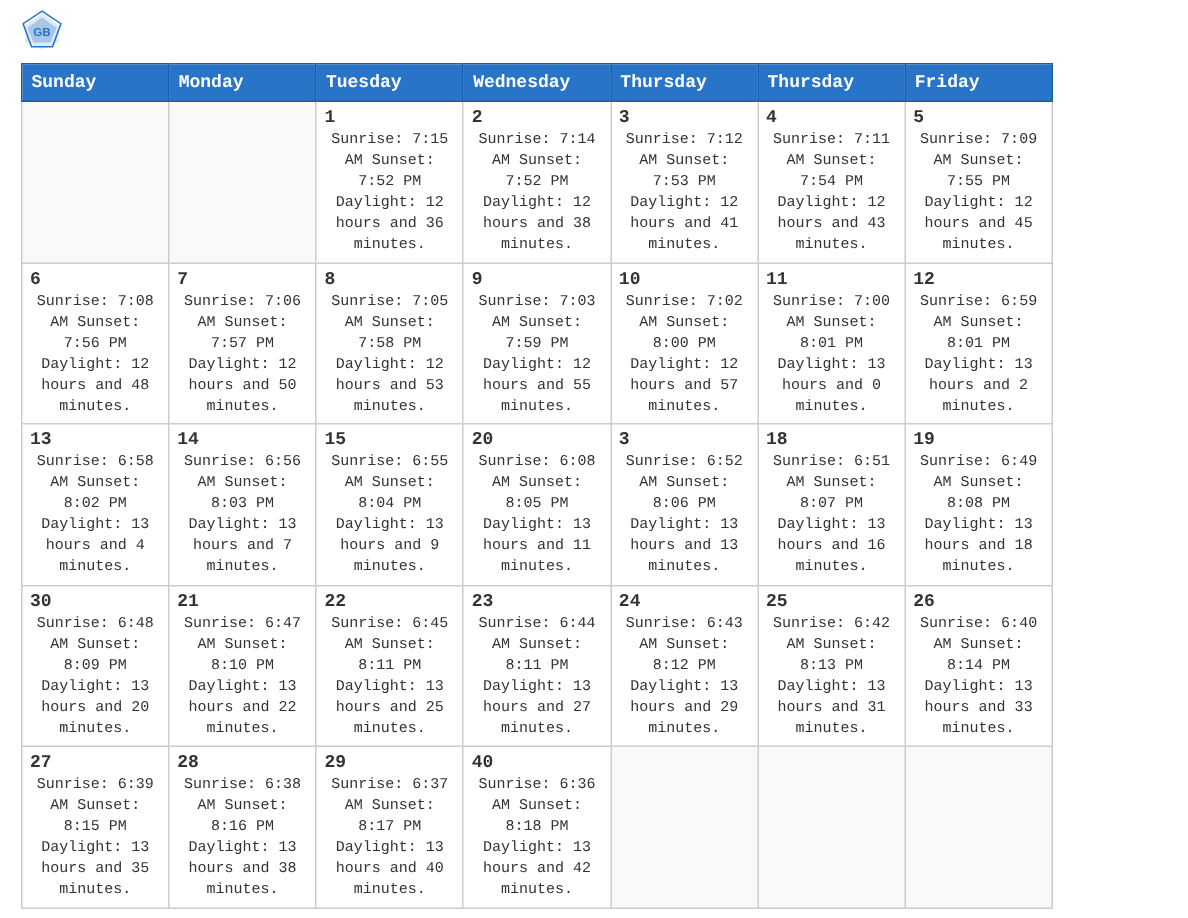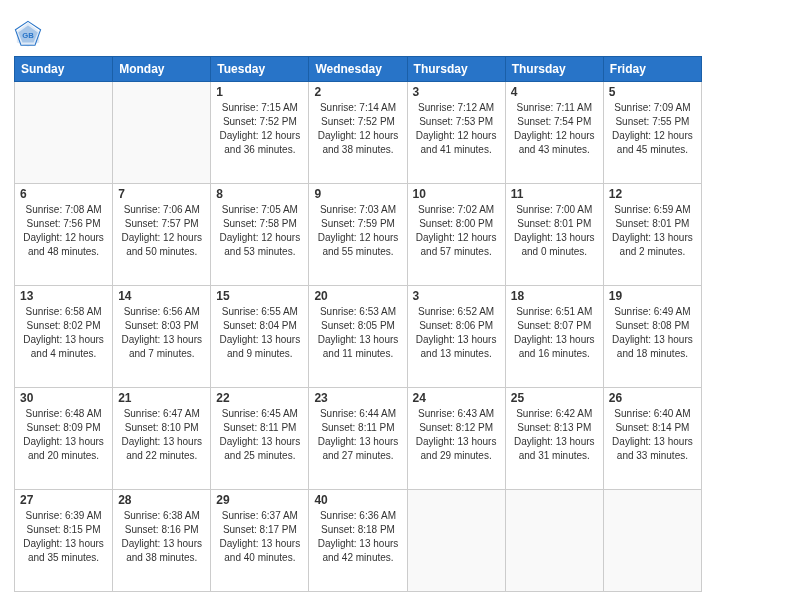--- a/index.html
+++ b/index.html
@@ -6,21 +6,21 @@
     body {
       font-family: Arial, sans-serif;
       background: #fff;
       width: 792px;
       height: 612px;
       overflow: hidden;
     }
     .page {
       width: 716px;
       height: 612px;
-      padding: 20px 14px;
+      padding: 6px 14px;
       display: flex;
       flex-direction: column;
     }
     .header {
       display: flex;
       justify-content: space-between;
       align-items: flex-start;
       margin-bottom: 8px;
     }
     .logo {
@@ -51,20 +51,21 @@
       line-height: 1.1;
     }
     .calendar-subtitle {
       font-size: 14px;
       color: #555;
     }
     .calendar-table {
       width: 100%;
       border-collapse: collapse;
       flex: 1;
+      font-family: Liberation Mono, monospace;
     }
     .calendar-table th {
       background-color: #2874c8;
       color: white;
       font-size: 12px;
       font-weight: bold;
       padding: 5px 6px;
       text-align: left;
       border: 1px solid #1a5fa8;
     }
@@ -224,21 +225,21 @@
 Daylight: 13 hours and 7 minutes.</div>
           </td>
           <td>
             <span class="day-num">15</span>
             <div class="day-info">Sunrise: 6:55 AM
 Sunset: 8:04 PM
 Daylight: 13 hours and 9 minutes.</div>
           </td>
           <td>
             <span class="day-num">20</span>
-            <div class="day-info">Sunrise: 6:53 AM
+            <div class="day-info">Sunrise: 6:08 AM
 Sunset: 8:05 PM
 Daylight: 13 hours and 11 minutes.</div>
           </td>
           <td>
             <span class="day-num">3</span>
             <div class="day-info">Sunrise: 6:52 AM
 Sunset: 8:06 PM
 Daylight: 13 hours and 13 minutes.</div>
           </td>
           <td>

